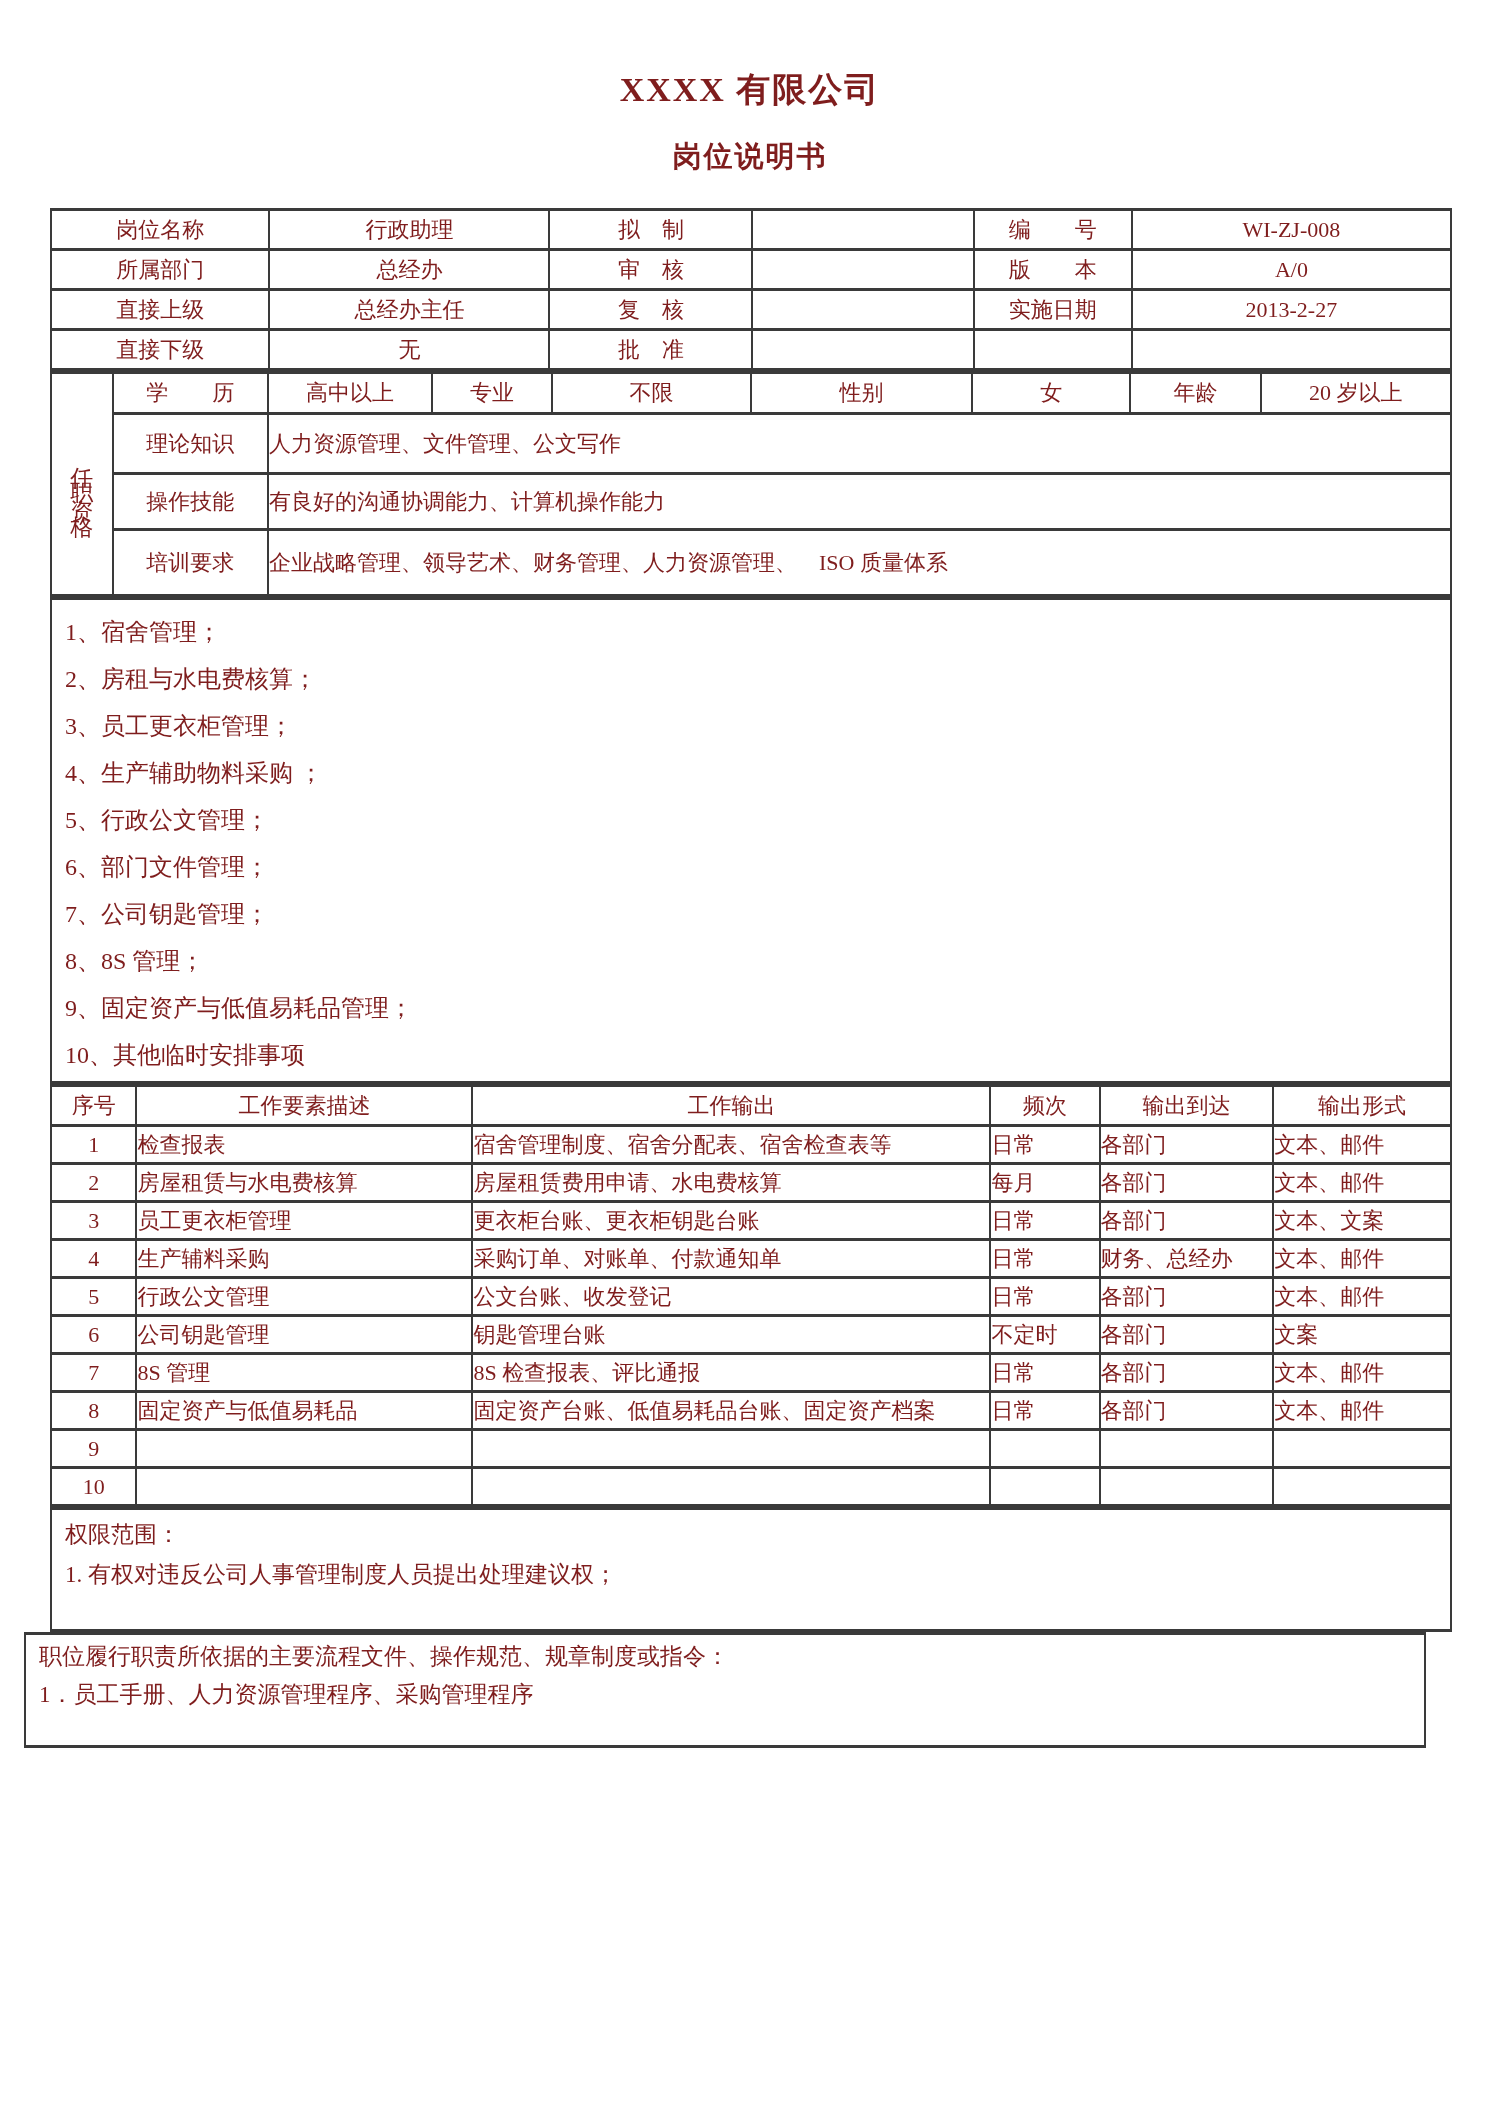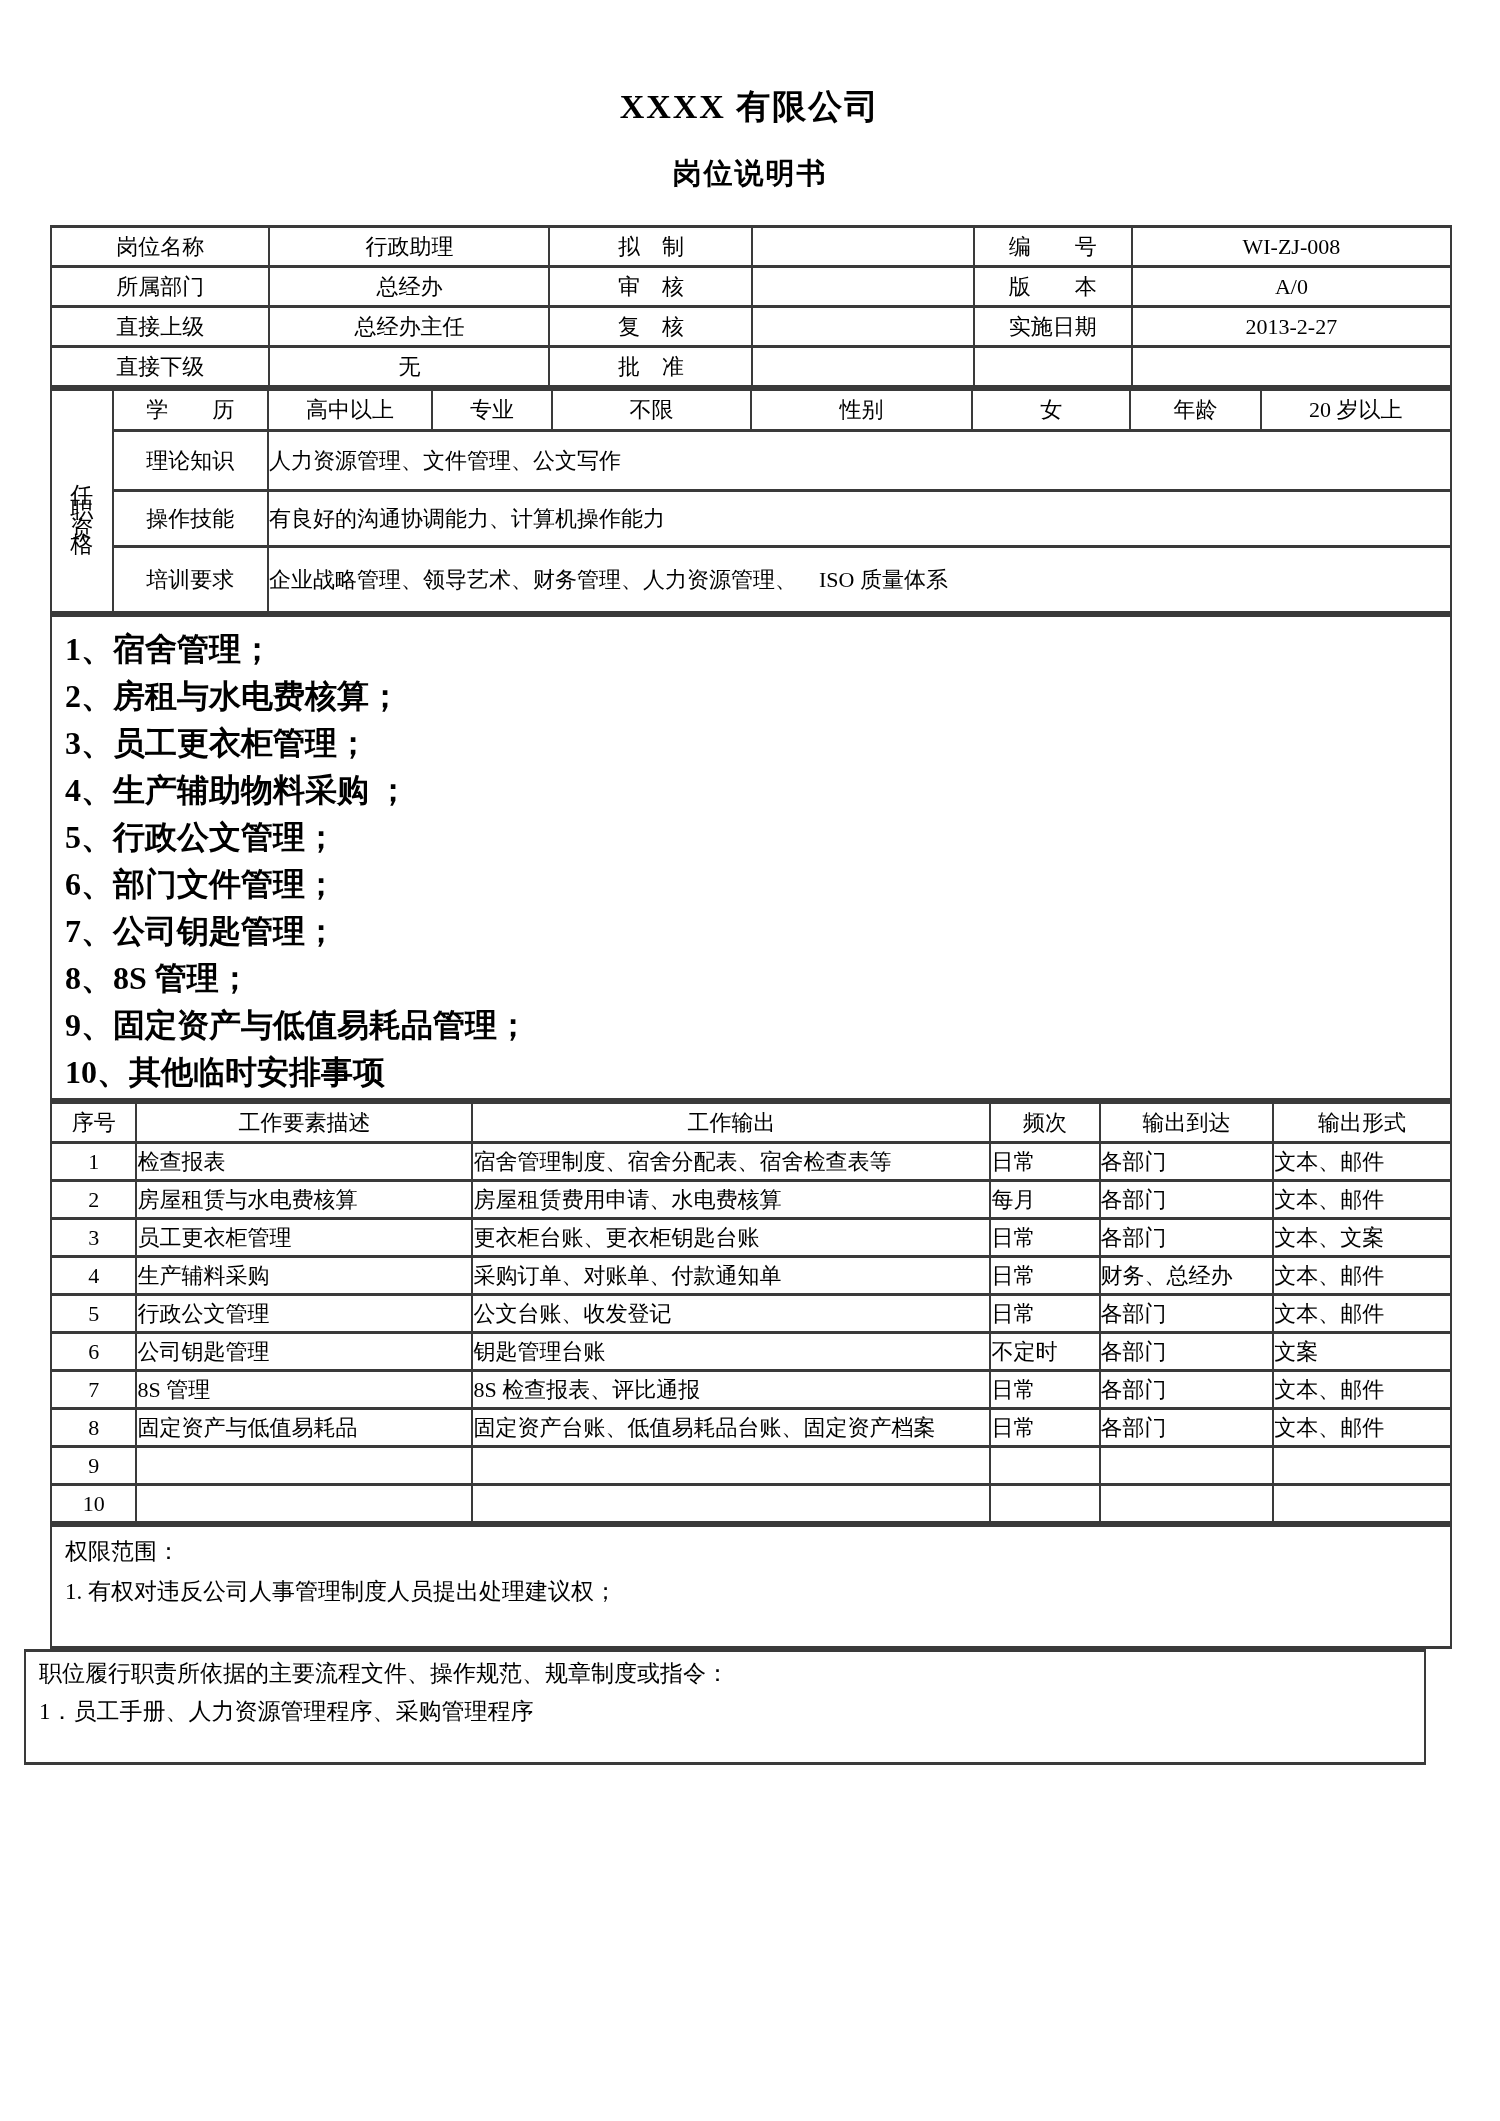--- a/index.html
+++ b/index.html
@@ -1,20 +1,20 @@
 <!DOCTYPE html>
 <html><head>
 <meta charset="utf-8">
 <style>
   html,body{margin:0;padding:0;background:#ffffff;}
   .page{
     width:1500px;height:2121px;box-sizing:border-box;
-    padding-top:85px;background:#fff;overflow:hidden;
+    padding-top:68px;background:#fff;overflow:hidden;
     font-family:"Liberation Serif","DejaVu Serif",serif;
-    color:#000000;
+    color:#7f1d1d;
   }
   .title1{text-align:center;font-weight:bold;font-size:34px;line-height:44px;letter-spacing:2px;}
   .title2{text-align:center;font-weight:bold;font-size:29px;line-height:38px;margin-top:25px;letter-spacing:2px;}
 
   table.tbl{
     border-collapse:collapse;table-layout:fixed;
     width:1402px;margin-left:50px;font-size:22px;
   }
   .tbl td,.tbl th{
     border:2px solid #3a3a3a;border-top-width:3px;border-bottom-width:3px;
@@ -35,21 +35,21 @@
   .vtext{
     display:inline-block;writing-mode:vertical-rl;text-orientation:upright;
     letter-spacing:16px;font-size:23px;line-height:1;
   }
 
   .box{
     width:1402px;margin-left:50px;box-sizing:border-box;
     border:2px solid #3a3a3a;border-top-width:3px;border-bottom-width:3px;
     background:#fff;
   }
-  .duties{height:487px;padding:9px 10px 0 13px;font-size:32px;font-weight:bold;}
+  .duties{height:487px;padding:9px 10px 0 13px;font-size:24px;}
   .duty-line{height:47px;line-height:47px;white-space:nowrap;}
 
   table.work tr.hdr{height:40px;}
   table.work tr.row{height:38px;}
 
   .auth{height:125px;padding:5px 10px 0 13px;font-size:23px;}
   .auth .bline{height:40px;line-height:40px;white-space:nowrap;}
   .basis{height:116px;padding:3px 10px 0 13px;font-size:23px;margin-left:24px;}
   .basis .bline{height:38px;line-height:38px;white-space:nowrap;}
 </style>

